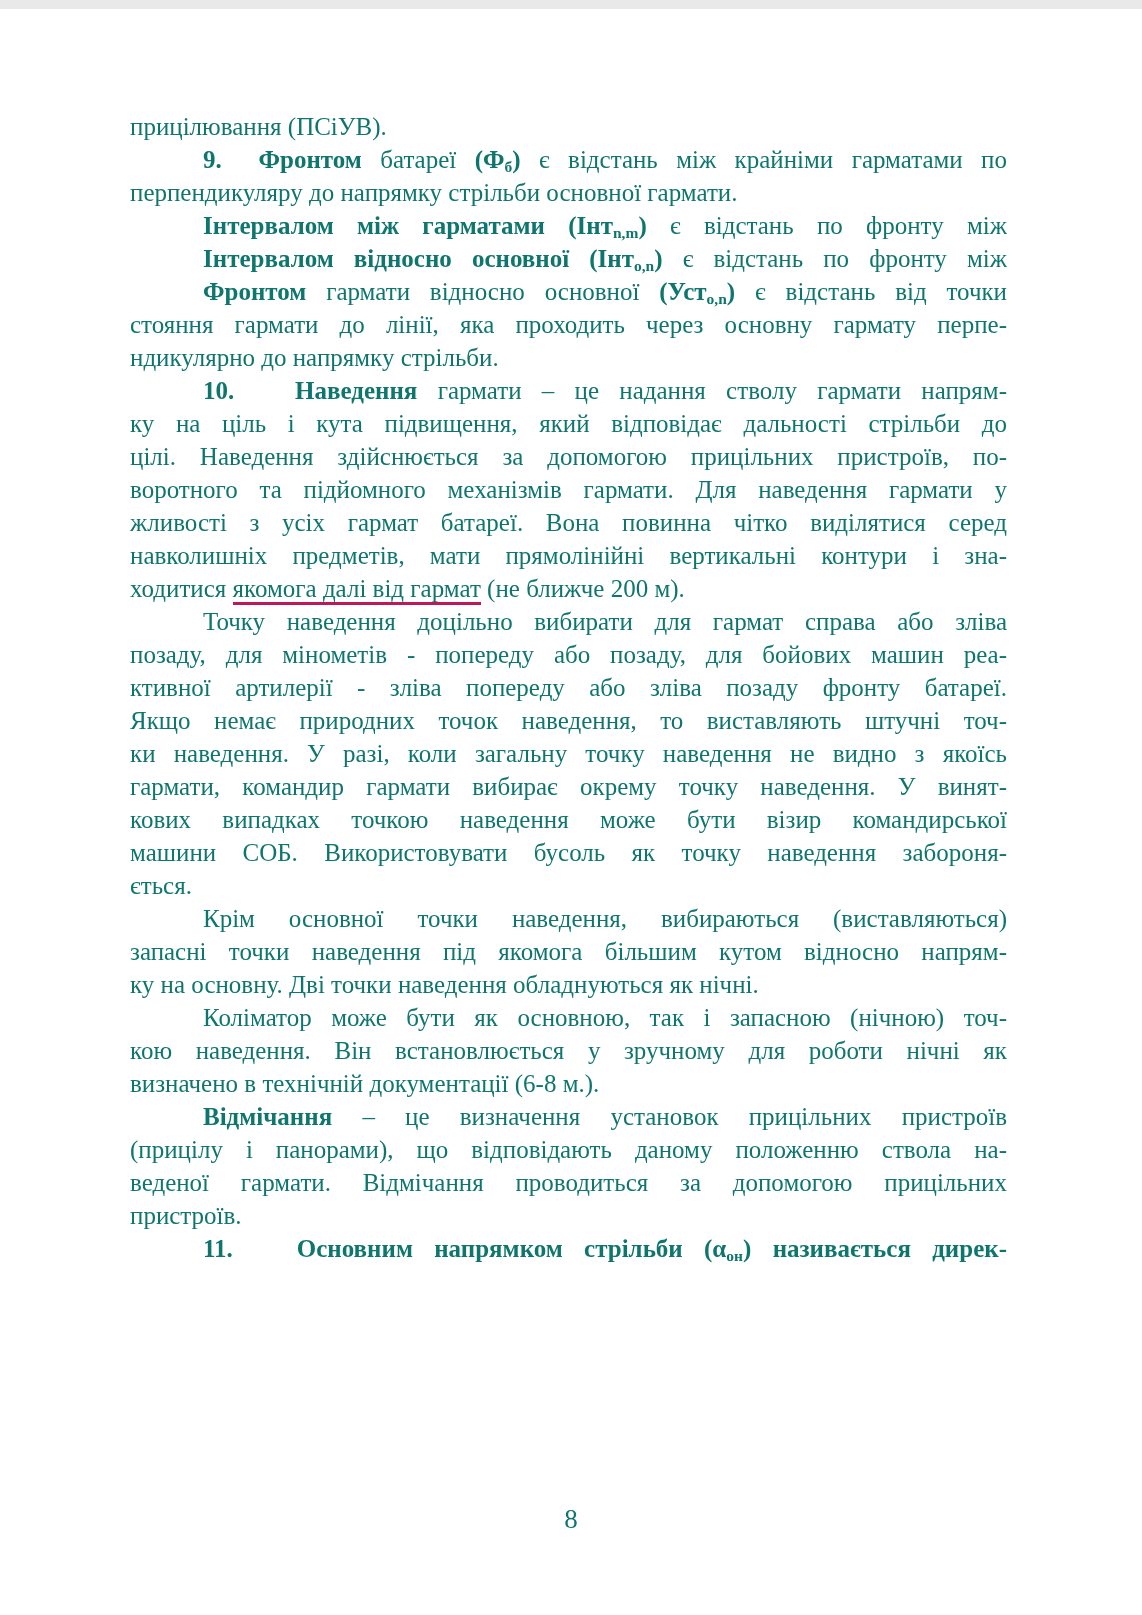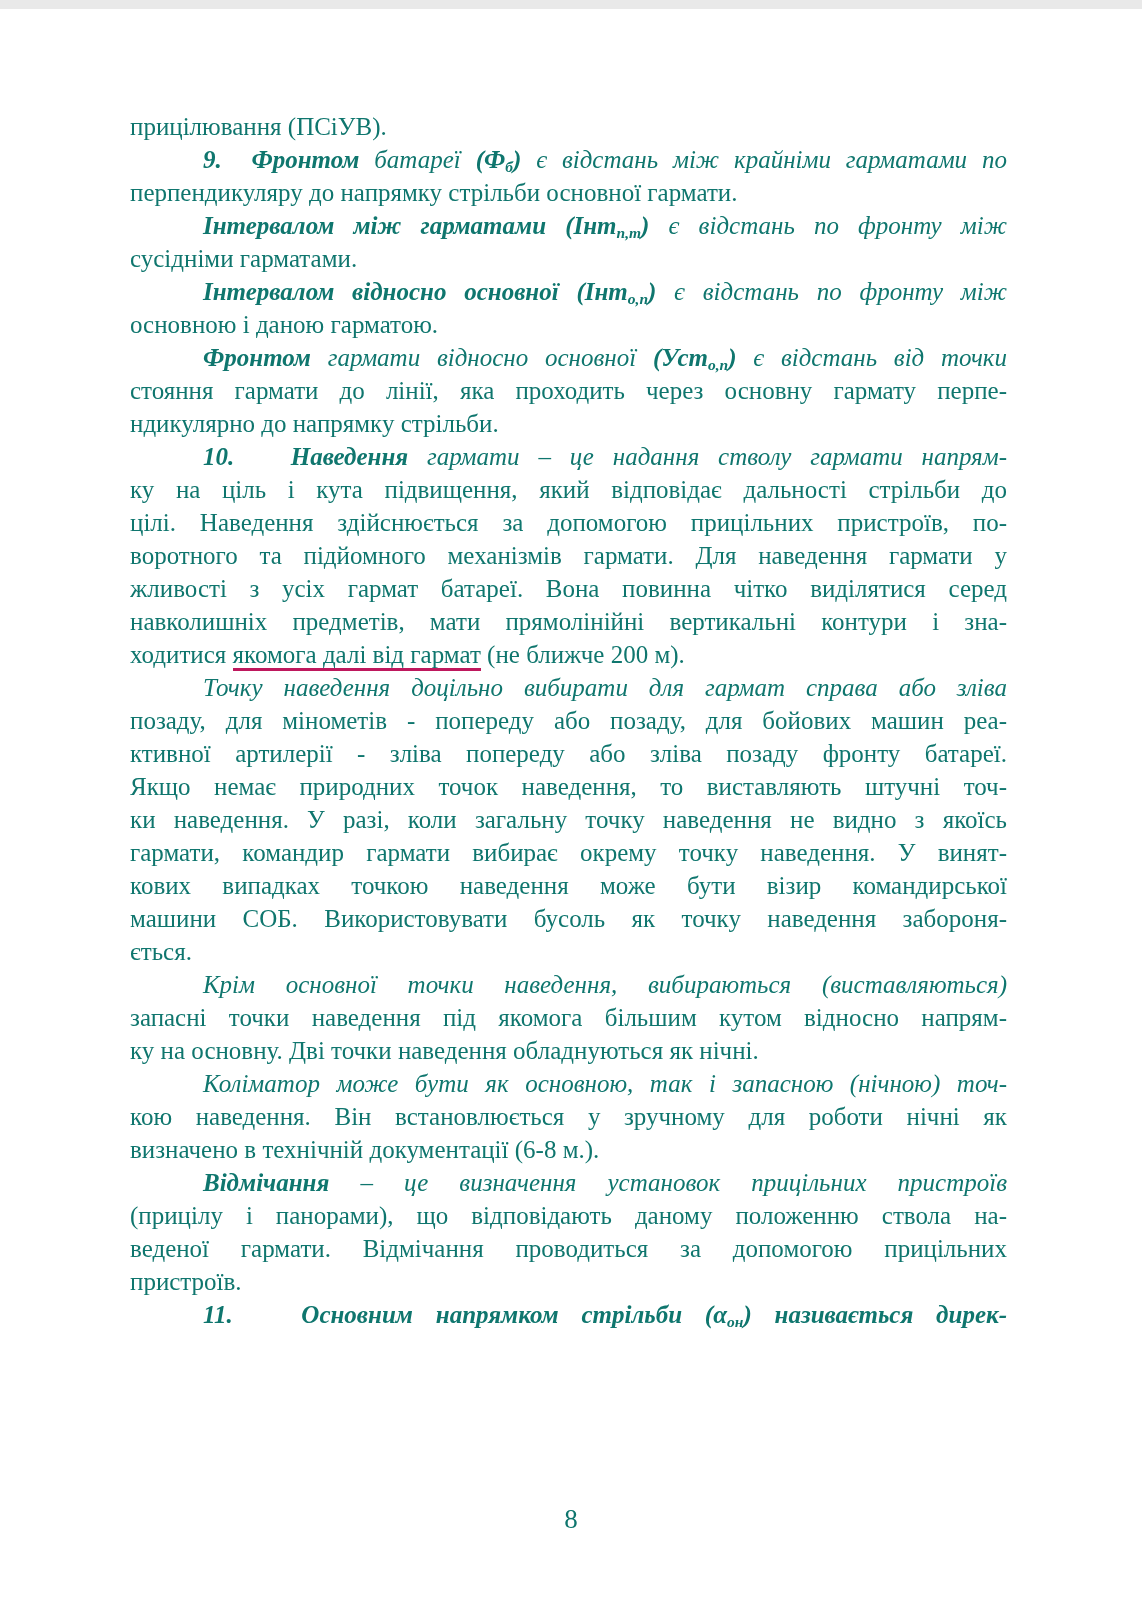--- a/index.html
+++ b/index.html
@@ -22,21 +22,21 @@
   .line {
     font-size: 25px;
     line-height: 33px;
     height: 33px;
     overflow: hidden;
     text-align: justify;
     text-align-last: justify;
     white-space: normal;
   }
   .line.end { text-align-last: left; }
-  .line.indent { text-indent: 73px; font-style: italic; }
+  .line.indent { text-indent: 73px; }
   .b { font-weight: bold; }
   .sub {
     font-size: 0.62em;
     position: relative;
     top: 0.28em;
     letter-spacing: 0;
   }
   .u {
     border-bottom: 6px solid #be185d;
   }
@@ -52,23 +52,21 @@
 </style>
 </head>
 <body>
 
 <div class="doc-page">
   <div class="text-block">
       <div class="line end"><span>прицілювання (ПСіУВ).</span></div>
       <div class="line indent"><span class="b">9.&nbsp;&nbsp;Фронтом</span><span> батареї </span><span class="b">(Ф</span><span class="b sub">б</span><span class="b">)</span><span> є відстань між крайніми гарматами по</span></div>
       <div class="line end"><span>перпендикуляру до напрямку стрільби основної гармати.</span></div>
       <div class="line indent"><span class="b">Інтервалом між гарматами (Інт</span><span class="b sub">n,m</span><span class="b">)</span><span> є відстань по фронту між</span></div>
-      <div class="line end"><span>сусідніми гарматами.</span></div>
       <div class="line indent"><span class="b">Інтервалом відносно основної (Інт</span><span class="b sub">o,n</span><span class="b">)</span><span> є відстань по фронту між</span></div>
-      <div class="line end"><span>основною і даною гарматою.</span></div>
       <div class="line indent"><span class="b">Фронтом</span><span> гармати відносно основної </span><span class="b">(Уст</span><span class="b sub">o,n</span><span class="b">)</span><span> є відстань від точки</span></div>
       <div class="line"><span>стояння гармати до лінії, яка проходить через основну гармату перпе-</span></div>
       <div class="line end"><span>ндикулярно до напрямку стрільби.</span></div>
       <div class="line indent"><span class="b">10.&nbsp;&nbsp;&nbsp;Наведення</span><span> гармати – це надання стволу гармати напрям-</span></div>
       <div class="line"><span>ку на ціль і кута підвищення, який відповідає дальності стрільби до</span></div>
       <div class="line"><span>цілі. Наведення здійснюється за допомогою прицільних пристроїв, по-</span></div>
       <div class="line"><span>воротного та підйомного механізмів гармати. Для наведення гармати у</span></div>
       <div class="line"><span>жливості з усіх гармат батареї. Вона повинна чітко виділятися серед</span></div>
       <div class="line"><span>навколишніх предметів, мати прямолінійні вертикальні контури і зна-</span></div>
       <div class="line end"><span>ходитися </span><span class="u">якомога далі від гармат</span><span> (не ближче 200 м).</span></div>

